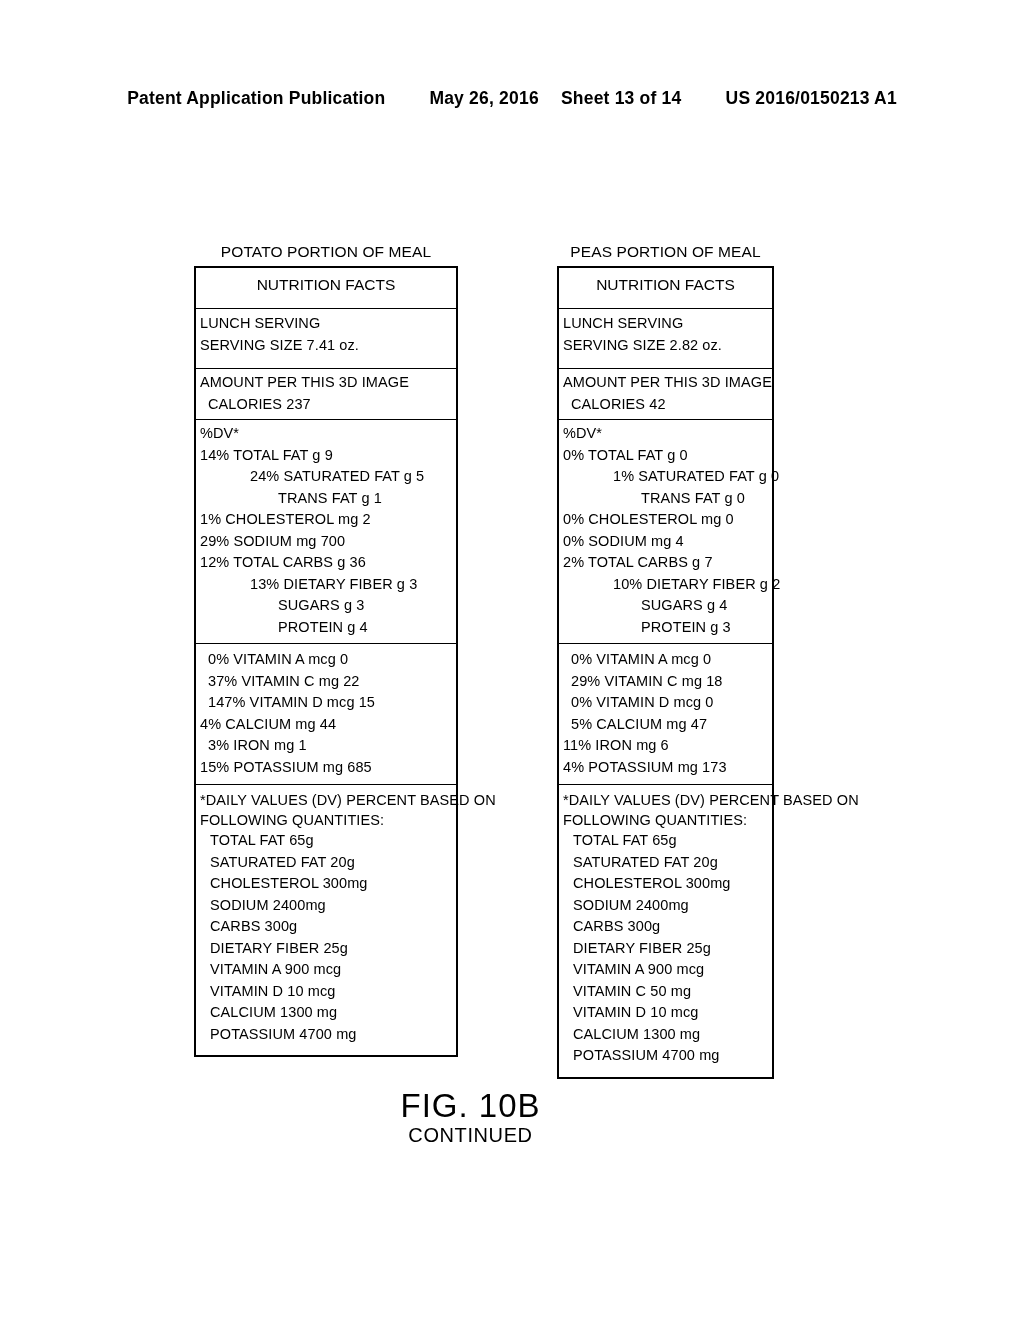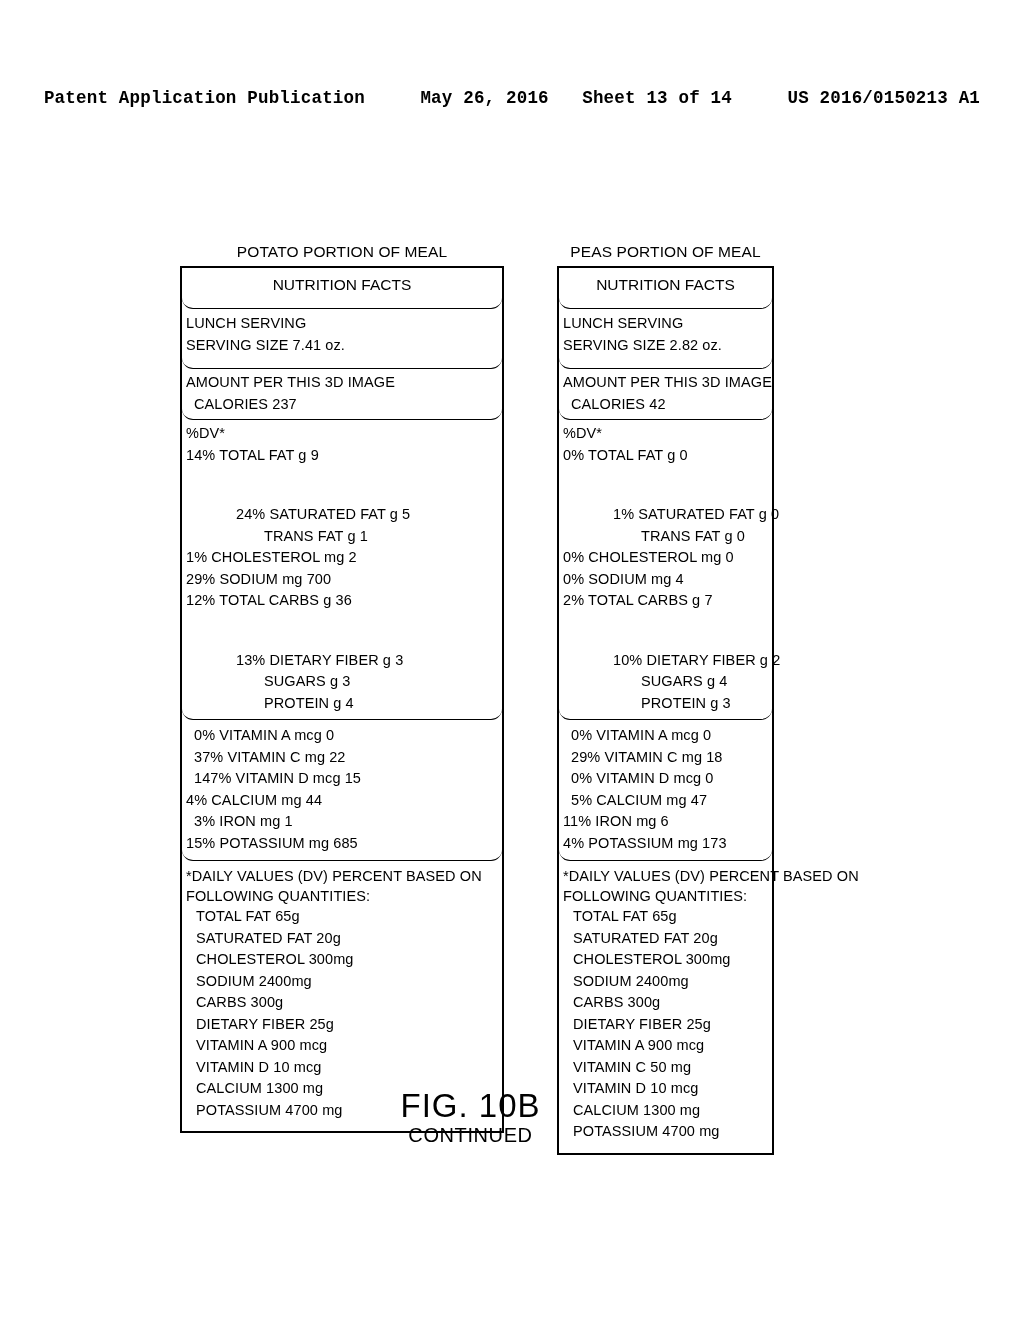--- a/index.html
+++ b/index.html
@@ -16,21 +16,21 @@
     overflow: hidden;
   }
 
   
   .patent-header {
     position: absolute;
     top: 88px;
     left: 0;
     width: 1024px;
     text-align: center;
-    font-family: Liberation Mono, monospace;
+    font-family: Liberation Sans, sans-serif;
     font-weight: bold;
     font-size: 17.5px;
     letter-spacing: 0.2px;
     white-space: nowrap;
   }
   .patent-header .seg { display: inline-block; }
   .gap-1 { display: inline-block; width: 34px; }
   .gap-2 { display: inline-block; width: 12px; }
   .gap-3 { display: inline-block; width: 34px; }
 
@@ -40,42 +40,41 @@
     top: 0;
     left: 0;
     width: 1024px;
     height: 1320px;
   }
 
   .panel {
     position: absolute;
     top: 243px;
   }
-  .panel.left  { left: 180px; width: 324px; }
+  .panel.left  { left: 194px; width: 264px; }
   .panel.right { left: 557px; width: 217px; }
 
   .panel-title {
     text-align: center;
     font-size: 15.5px;
     line-height: 18px;
     letter-spacing: 0.1px;
     white-space: nowrap;
     margin-bottom: 5px;
   }
 
   .facts-box {
     border: 2px solid #000;
     background: #fff;
     box-sizing: border-box;
   }
 
   .section {
     border-bottom: 1.5px solid #000;
     box-sizing: border-box;
-    border-radius: 11px;
   }
   .section:last-child { border-bottom: none; }
 
   .sec-title {
     padding: 7px 0 14px 0;
   }
   .sec-title .hdr {
     text-align: center;
     font-size: 15.5px;
     line-height: 19px;
@@ -101,21 +100,21 @@
     line-height: 21.5px;
     white-space: nowrap;
     letter-spacing: 0.1px;
   }
   .line.dv-head {
     line-height: 20px;
   }
 
   
   .ind-0 { padding-left: 0px; }
-  .ind-1 { padding-left: 50px; margin-top: 38px; }
+  .ind-1 { padding-left: 50px; }
   .ind-2 { padding-left: 78px; }
   .ind-m { padding-left: 8px; }
   .ind-dv { padding-left: 10px; }
 
   
   .fig-caption {
     position: absolute;
     left: 0;
     top: 1088px;
     width: 941px;

